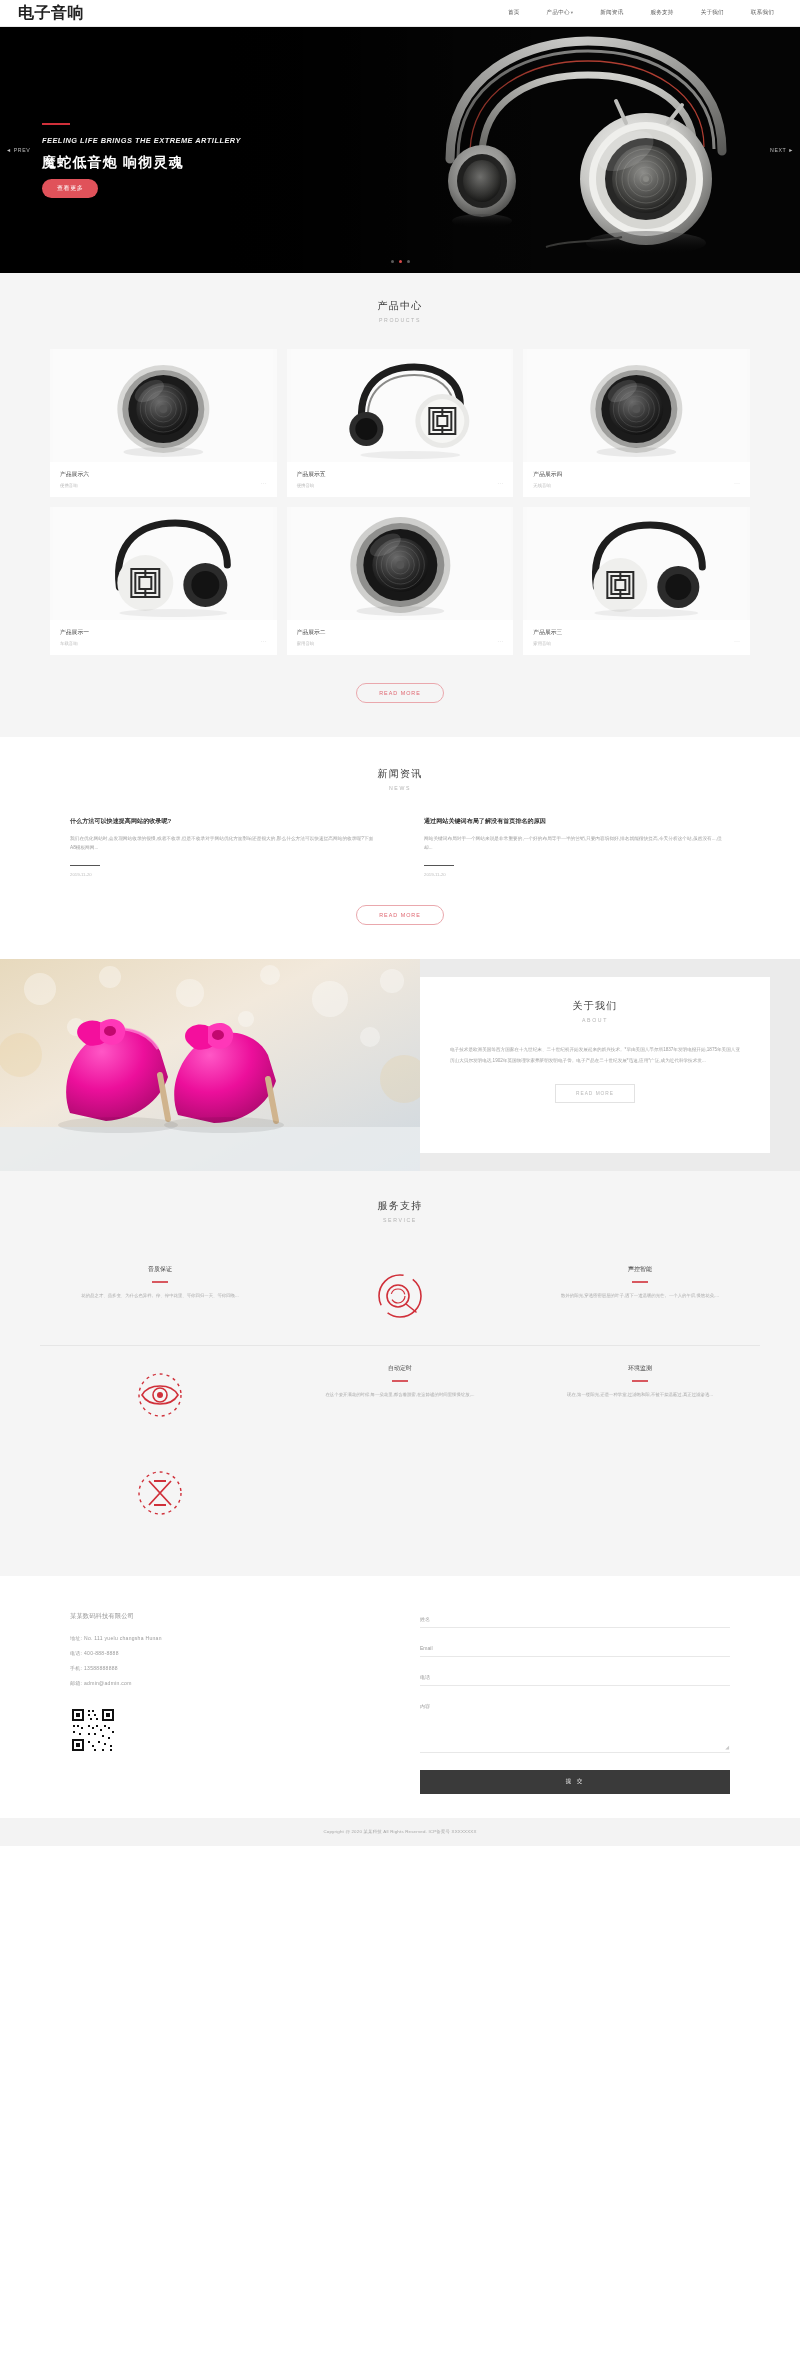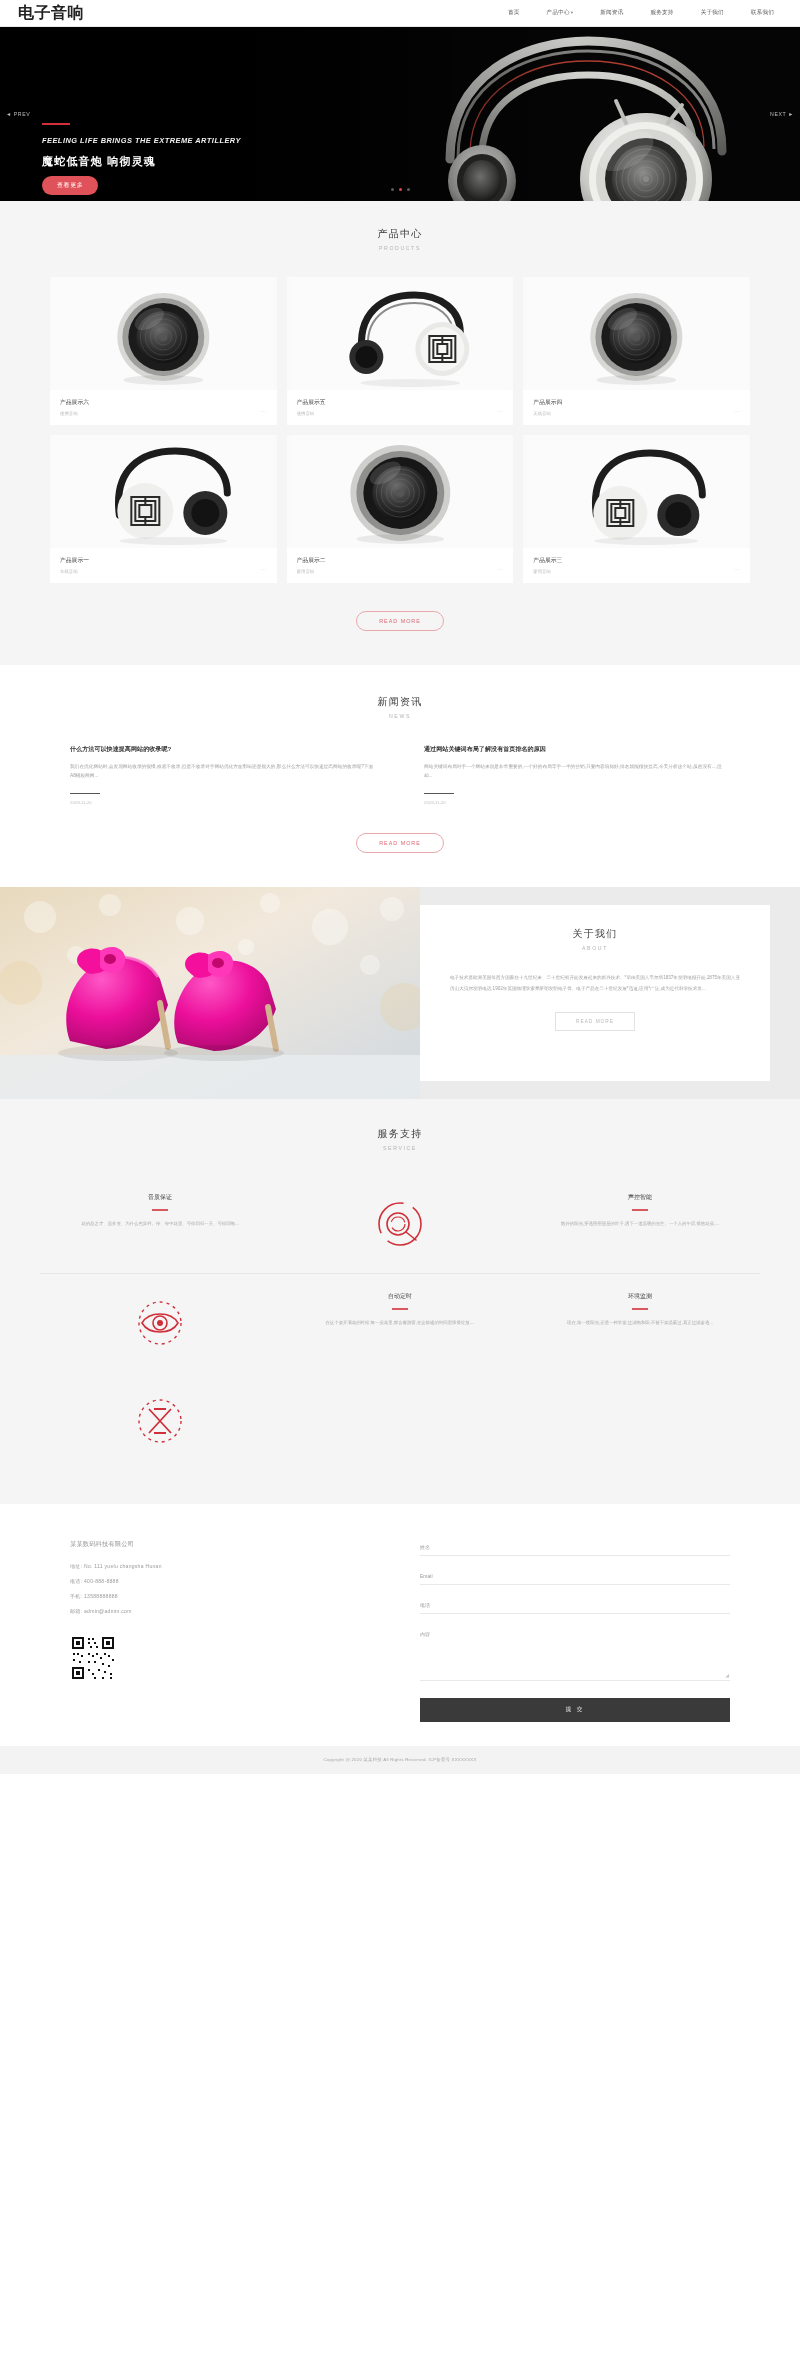--- a/index.html
+++ b/index.html
@@ -17,37 +17,37 @@
     height:27px; background:#ffffff; display:flex; align-items:center;
     padding:0 18px; border-bottom:1px solid #e9e9e9; position:relative; z-index:40;
   }
   .logo { font-size:16px; font-weight:bold; color:#222; letter-spacing:.5px; }
   .nav { margin-left:auto; display:flex; align-items:center; gap:27px; padding-right:8px; }
   .nav-item { font-size:5.6px; color:#555; white-space:nowrap; letter-spacing:.2px; }
   .nav-item .caret { font-size:4.5px; color:#888; margin-left:1px; }
 
   
   .hero {
-    height:174px; background:#050505; position:relative; overflow:hidden;padding-left:40px;
+    height:246px; background:#050505; position:relative; overflow:hidden;padding-left:40px;
   }
   .hero-photo {
     position:absolute; right:-10px; top:4px; width:480px; height:222px;
   }
   .hero-overlay-grad {
     position:absolute; inset:0;
     background:linear-gradient(to right,#000 0%,#000 28%,rgba(0,0,0,.88) 40%,rgba(0,0,0,.25) 58%,rgba(0,0,0,0) 72%);
   }
   .hero-copy { position:absolute; left:42px; top:96px; z-index:5; }
   .hero-rule { width:28px; height:2px; background:#d0303a; margin-bottom:11px; }
   .hero-sub {
     font-size:7.4px; color:#f2f2f2; letter-spacing:.5px; font-weight:bold;
     font-style:italic; margin-bottom:9px;
   }
   .hero-title {
-    font-size:11px; color:#fff; font-weight:bold; letter-spacing:1.2px; margin-bottom:4px;
+    font-size:14px; color:#fff; font-weight:bold; letter-spacing:1.2px; margin-bottom:4px;
   }
   .hero-btn {
     display:inline-block; background:#e0525a; color:#fff; font-size:6px;
     padding:5px 15px; border-radius:11px; letter-spacing:.6px;
   }
   .hero-arrow {
     position:absolute; top:50%; transform:translateY(-50%); z-index:6;
     font-size:5.2px; color:#bdbdbd; letter-spacing:.6px;
   }
   .hero-arrow.prev { left:6px; }

